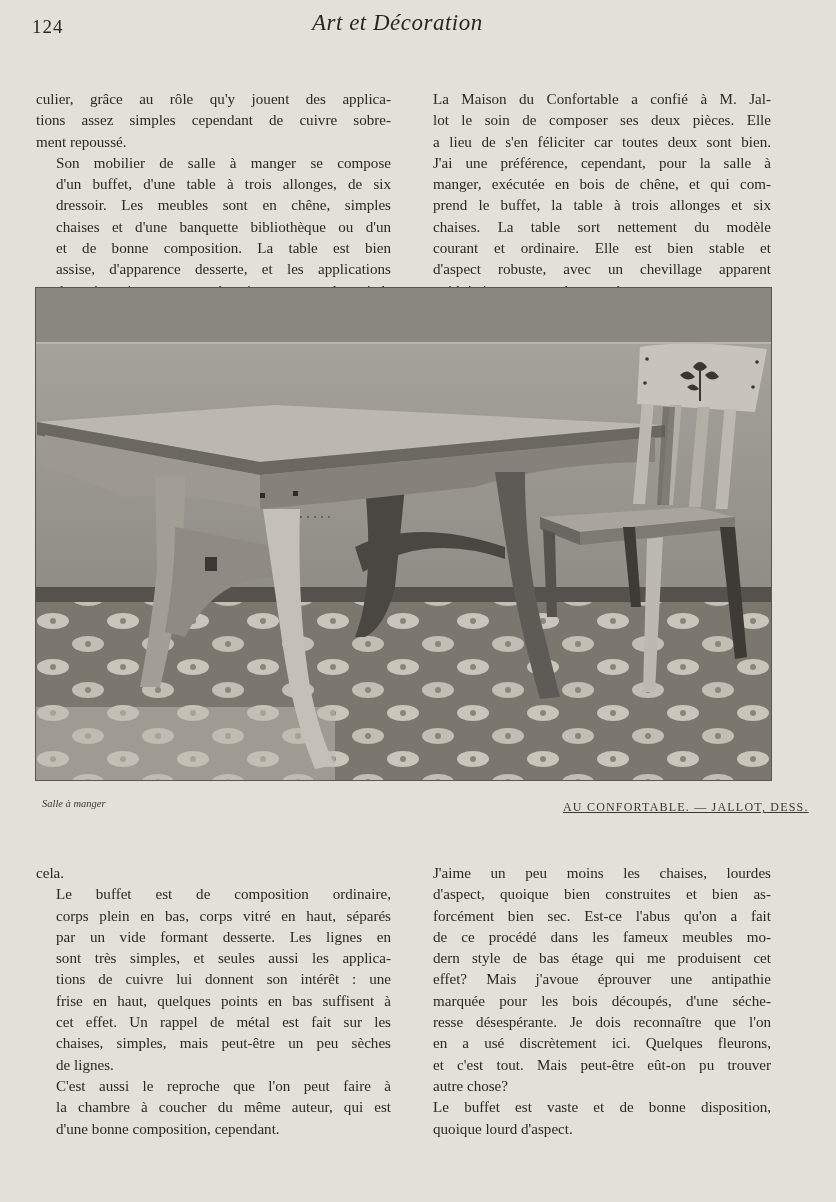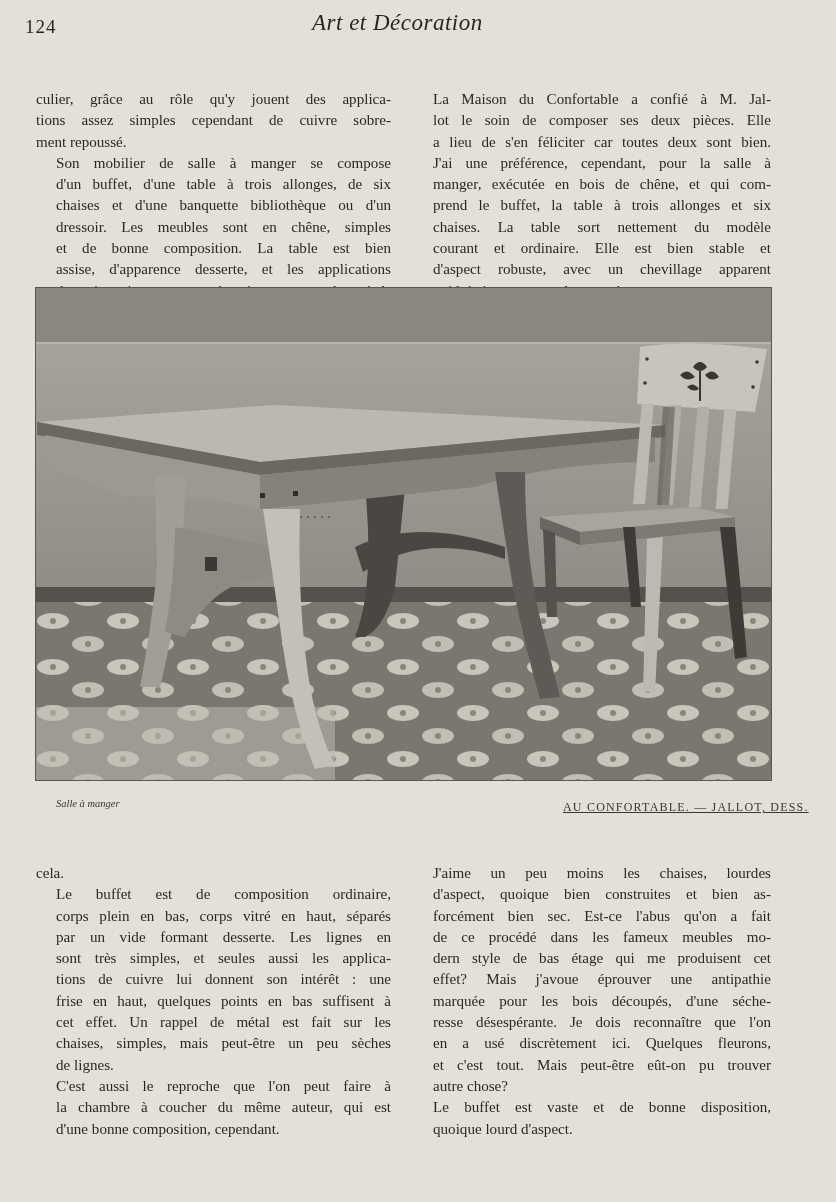--- a/index.html
+++ b/index.html
@@ -5,21 +5,21 @@
   html, body { margin: 0; padding: 0; }
   body {
     width: 836px; height: 1202px;
     background: #e3e0d8;
     position: relative;
     overflow: hidden;
     font-family: "DejaVu Serif", "Liberation Serif", serif;
     color: #2a2622;
   }
   .page-number {
-    position: absolute; left: 25px; top: 16px;
+    position: absolute; left: 32px; top: 16px;
     font-size: 19px; letter-spacing: 1px;
     font-family: "Liberation Serif", serif;
   }
   .running-title {
     position: absolute; left: 312px; top: 10px;
     font-size: 23px; font-style: italic;
     font-family: "Liberation Serif", serif;
     letter-spacing: 0.5px;
   }
   .col {
@@ -45,21 +45,20 @@
     width: 737px; height: 494px;
     overflow: hidden;
     background: #8e8b84;
   }
   .photo svg { display: block; }
   .caption-left {
     position: absolute; left: 42px; top: 798px;
     font-size: 10.5px; font-style: italic;
     font-family: "Liberation Serif", serif;
     color: #3a3632;
-    margin-left: 14px;
   }
   .caption-right {
     position: absolute; left: 563px; top: 800px;
     font-size: 12px; letter-spacing: 1.2px;
     font-family: "Liberation Serif", serif;
     color: #3a3632;
     text-decoration: underline;
   }
 </style>
 </head>
@@ -70,22 +69,22 @@
 
 <div class="col" id="col-top-left">
     <p>
       <span class="line">culier, grâce au rôle qu'y jouent des applica-</span>
       <span class="line">tions assez simples cependant de cuivre sobre-</span>
       <span class="line last">ment repoussé.</span>
     </p>
     <p class="indent">
       <span class="line">Son mobilier de salle à manger se compose</span>
       <span class="line">d'un buffet, d'une table à trois allonges, de six</span>
+      <span class="line">dressoir. Les meubles sont en chêne, simples</span>
       <span class="line">chaises et d'une banquette bibliothèque ou d'un</span>
-      <span class="line">dressoir. Les meubles sont en chêne, simples</span>
       <span class="line">et de bonne composition. La table est bien</span>
       <span class="line">assise, d'apparence desserte, et les applications</span>
       <span class="line">de cuivre jaune repoussé qui en ornent les pieds</span>
     </p>
   </div>
 <div class="col" id="col-top-right">
     <p class="indent">
       <span class="line">La Maison du Confortable a confié à M. Jal-</span>
       <span class="line">lot le soin de composer ses deux pièces. Elle</span>
       <span class="line">a lieu de s'en féliciter car toutes deux sont bien.</span>

